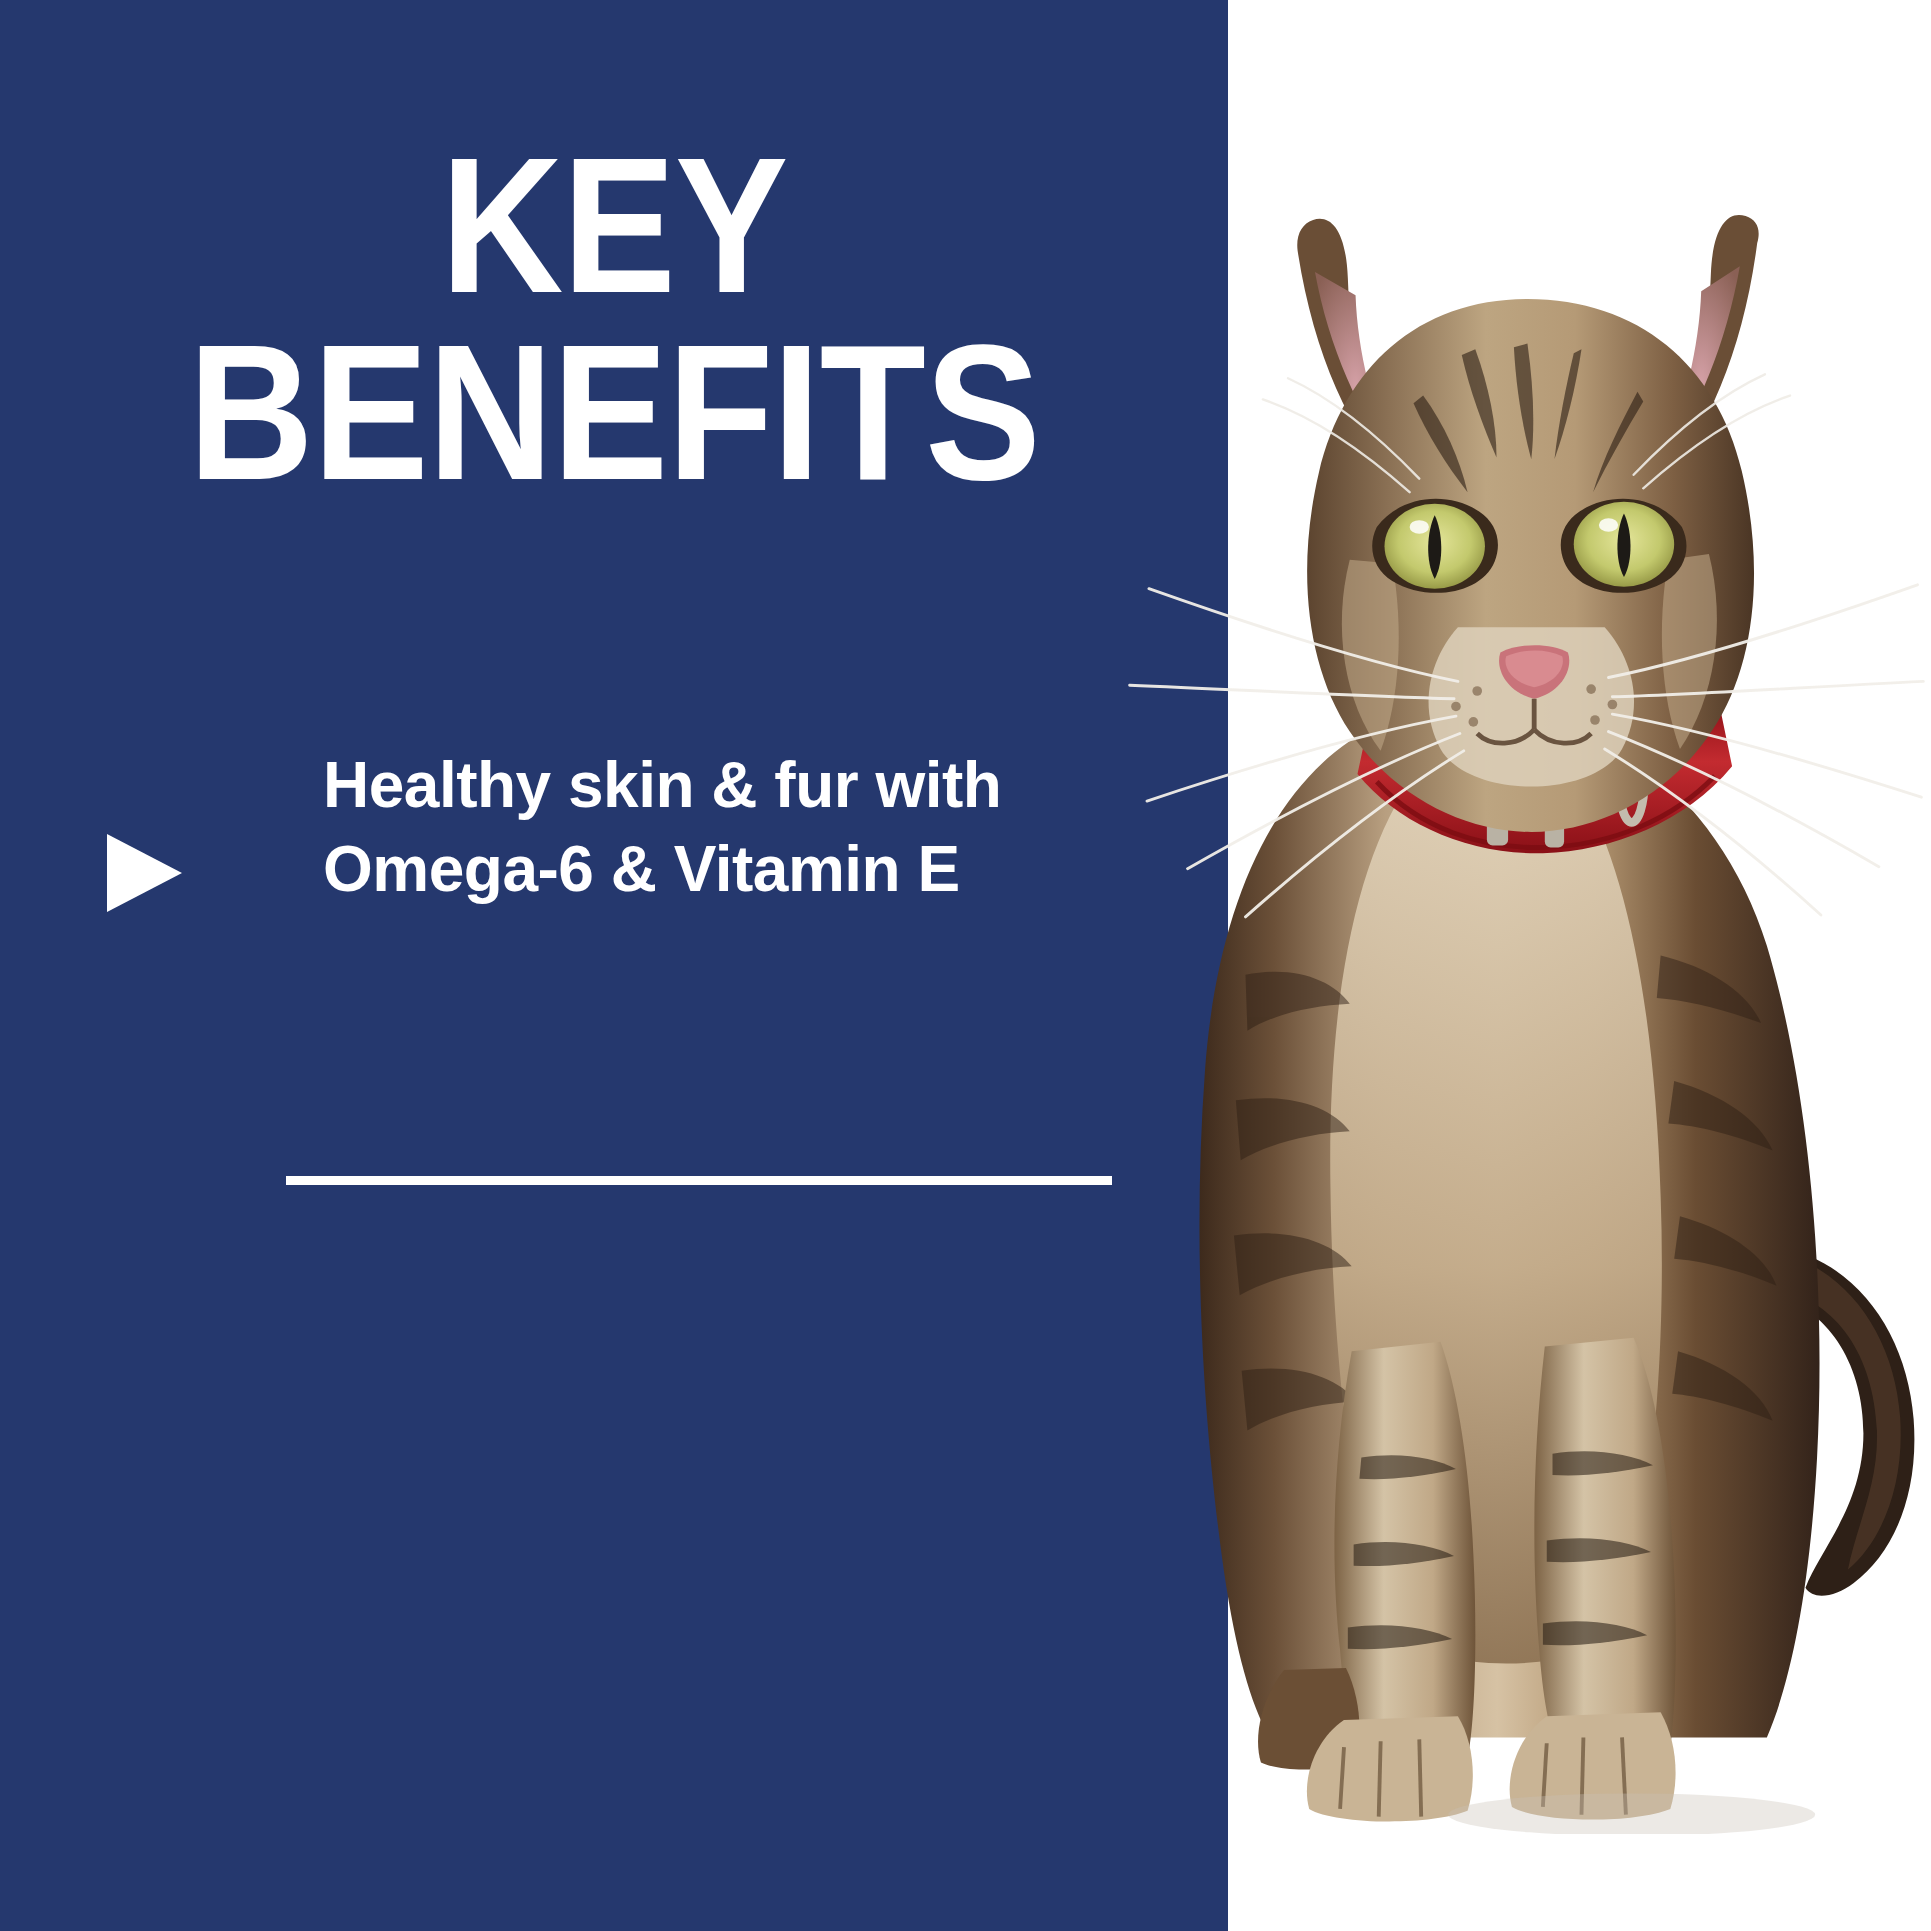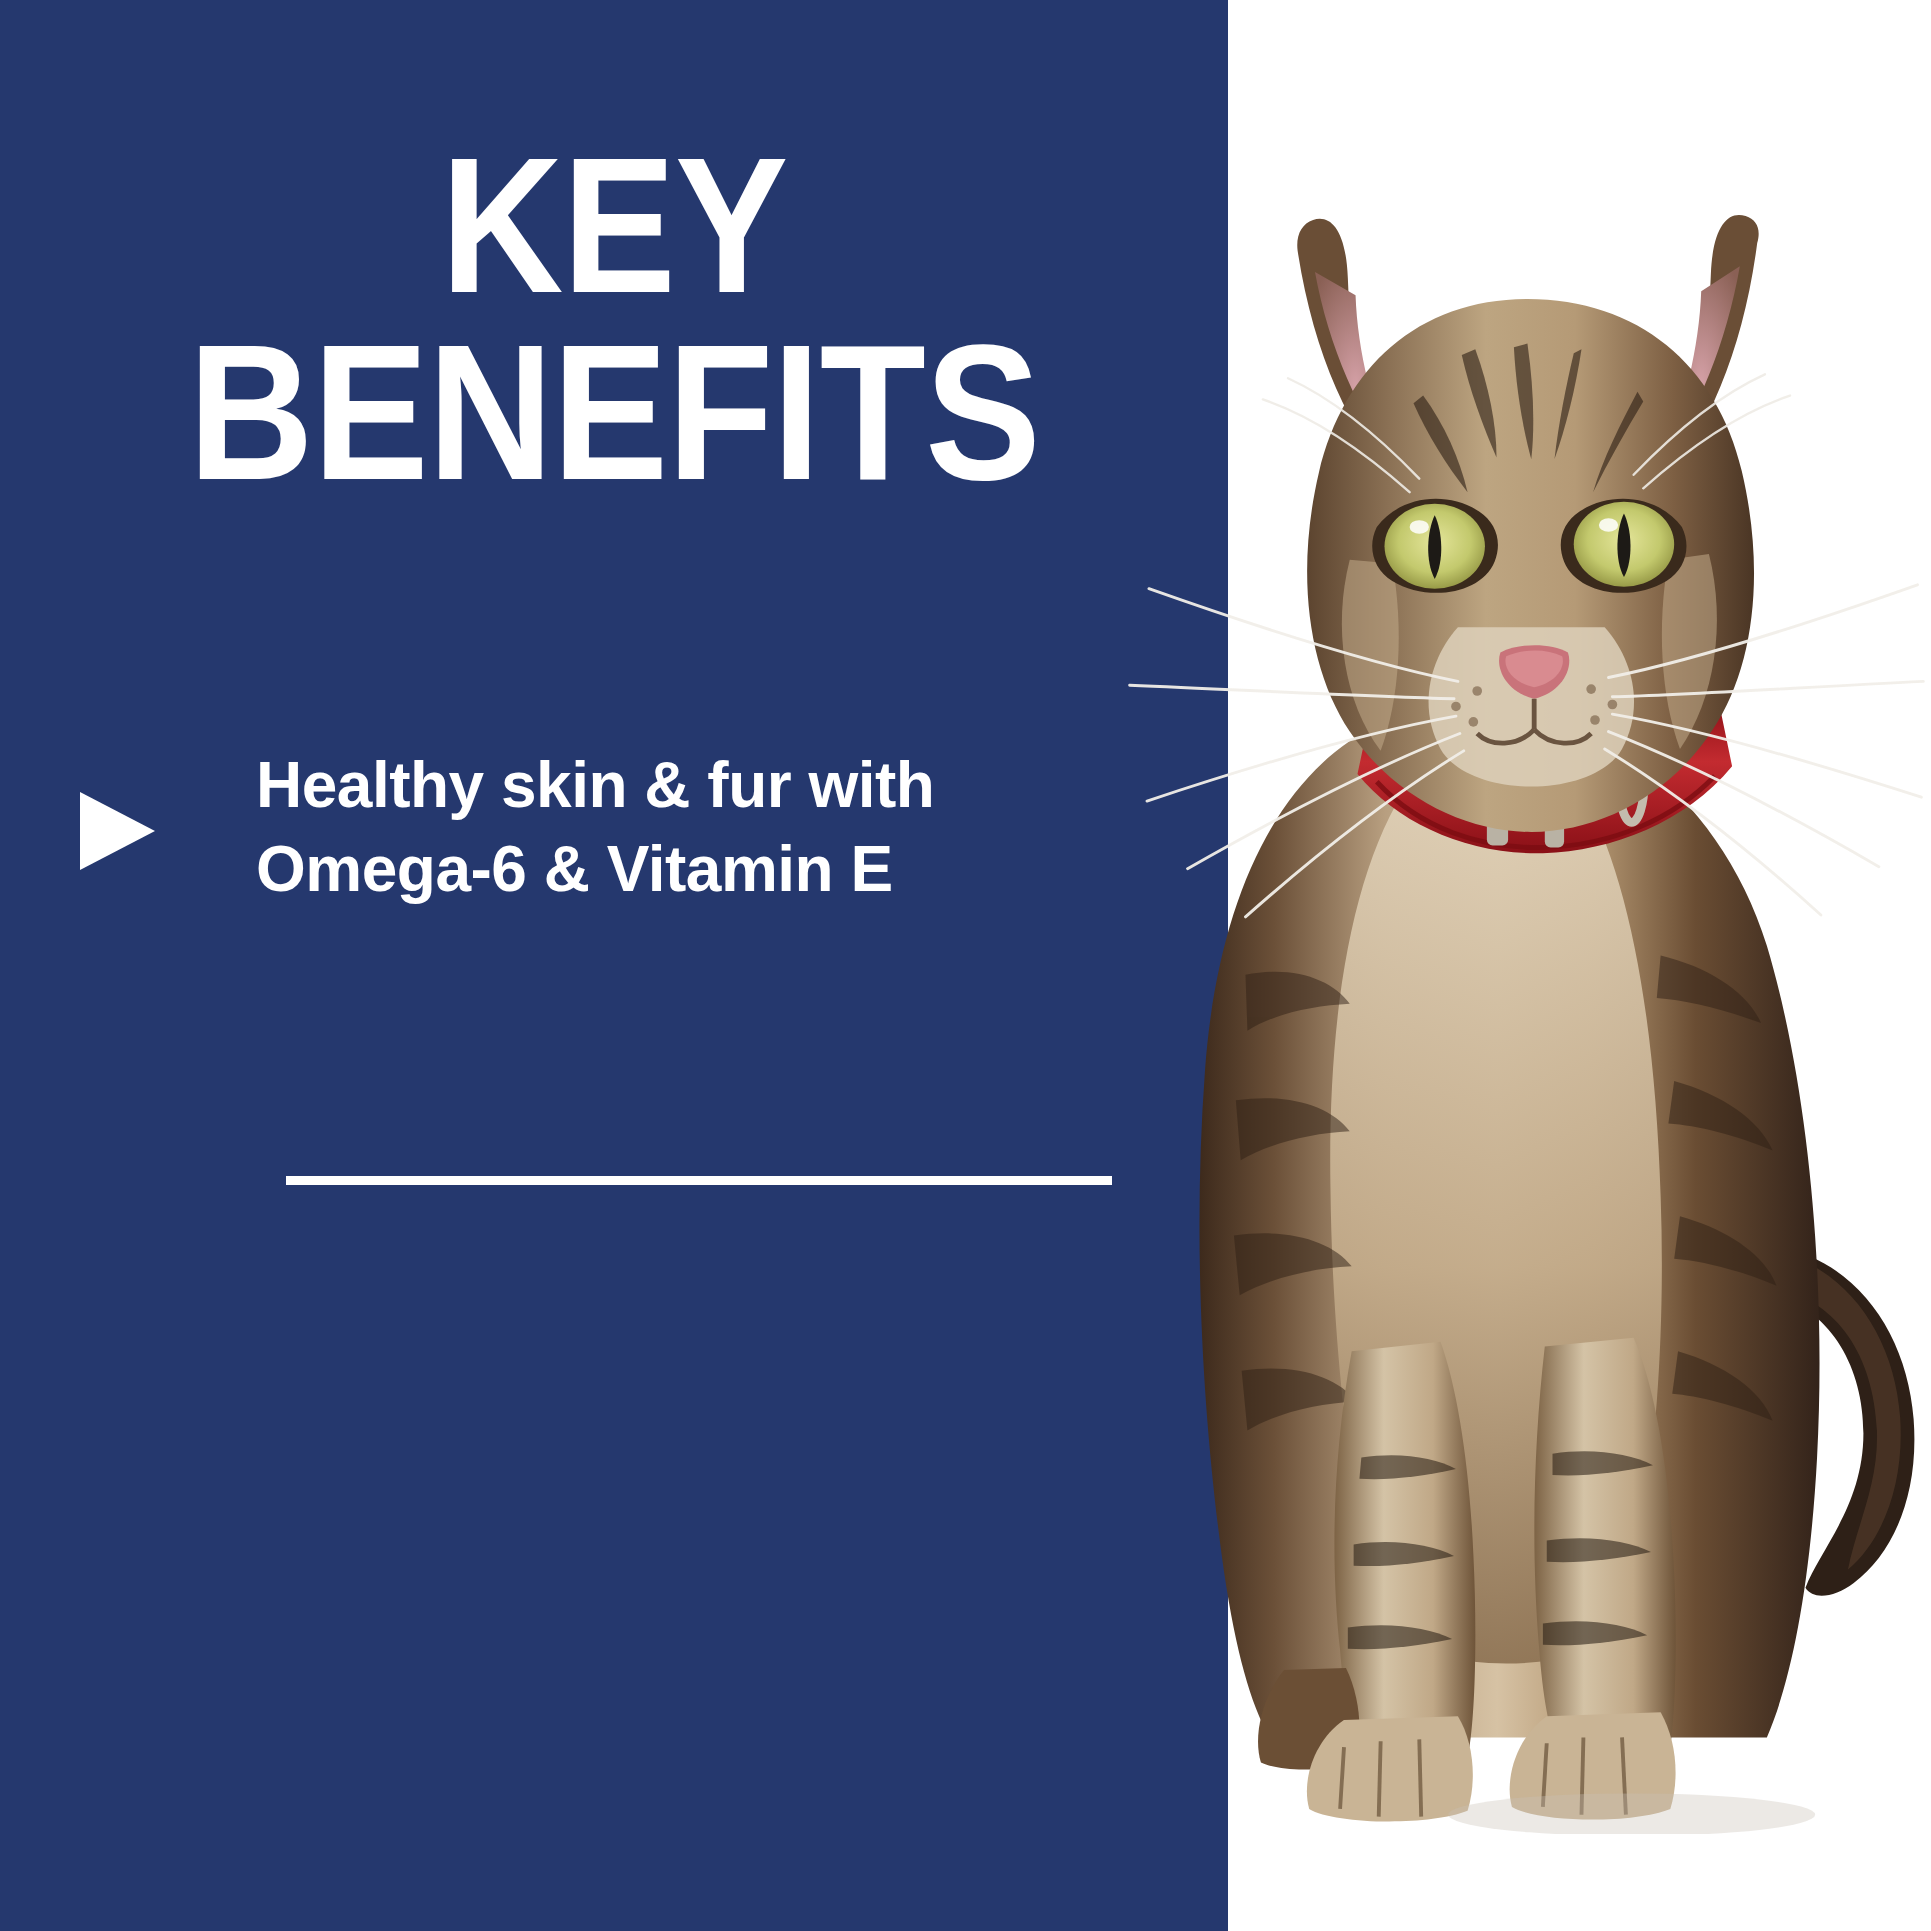--- a/index.html
+++ b/index.html
@@ -66,23 +66,24 @@
   #benefits {
     position: absolute;
     left: 0;
     top: 743px;
     width: 1228px;
     z-index: 6;
   }
   .benefit-row {
     position: relative;
     display: flex;
-    align-items: center;
-    padding-left: 80px;
+    align-items: flex-end;
+    padding-left: 107px;
     box-sizing: border-box;
+    gap: 40px;
   }
   .bullet-triangle {
     flex: 0 0 auto;
     width: 0;
     height: 0;
     margin-top: 7.7px;
     border-top: 39px solid transparent;
     border-bottom: 39px solid transparent;
     border-left: 75px solid #ffffff;
   }

